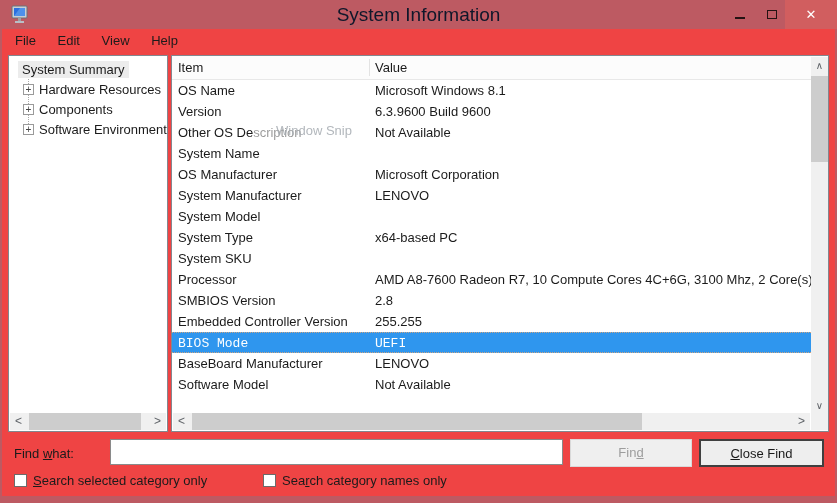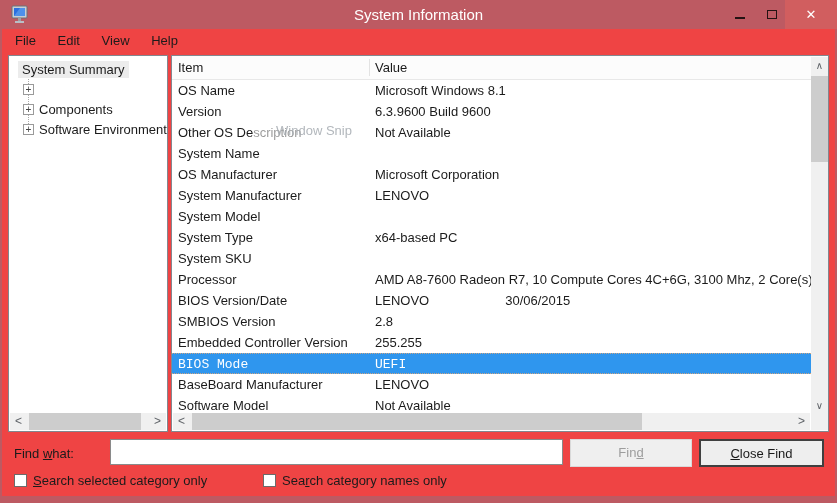--- a/index.html
+++ b/index.html
@@ -9,21 +9,21 @@
     font-family: "Liberation Sans", "DejaVu Sans", sans-serif;
     background: #bd5a62;
     color: #1b1b1b;
     font-size: 13px;
     -webkit-font-smoothing: antialiased;
   }
   
   .titlebar { position:absolute; left:0; top:0; width:837px; height:29px; background:#bd5a62; }
   .app-icon { position:absolute; left:10px; top:5px; width:20px; height:19px; }
   .win-title { position:absolute; left:0; right:0; top:0; height:29px; line-height:29px;
-               text-align:center; font-size:15px; color:#ffffff; }
+               text-align:center; font-size:19px; color:#0f172a; }
   .cap-btn { position:absolute; top:0; height:29px; text-align:center; line-height:29px; color:#2a1a1a; cursor:default; }
   .btn-min { right:82px; width:30px; font-size:13px; }
   .btn-min .dash { display:inline-block; width:10px; height:2px; background:#241313; vertical-align:middle; margin-top:4px; }
   .btn-max { right:48px; width:34px; }
   .btn-max .box { display:inline-block; width:10px; height:9px; border:1px solid #241313; vertical-align:middle; margin-top:-2px; }
   .btn-close { right:0; width:52px; background:#d15e5f; color:#ffffff; font-size:13px; }
   
   .content { position:absolute; left:2px; top:29px; width:833px; height:467px; background:#ef4444; }
   .menubar { position:absolute; left:0; top:0; right:0; height:24px; padding-left:4px; }
   .menu-item { display:inline-block; padding:0 9px; line-height:24px; font-size:13px; color:#1b1b1b; }
@@ -112,20 +112,21 @@
     <span class="menu-item">Help</span>
   </div>
 
   <div class="panel tree-panel">
     <div class="tree-guide"></div>
     <div class="tree-item" style="top:4px;">
       <span class="tree-root-label">System Summary</span>
     </div>
     <div class="tree-item" style="top:24px;">
       <span class="expander">+</span>
+      <span class="tree-child-label">Hardware Resources</span>
     </div>
     <div class="tree-item" style="top:44px;">
       <span class="expander">+</span>
       <span class="tree-child-label">Components</span>
     </div>
     <div class="tree-item" style="top:64px;">
       <span class="expander">+</span>
       <span class="tree-child-label">Software Environment</span>
     </div>
     <div class="hscroll hscroll-tree">
@@ -176,24 +177,20 @@
         </div>
       <div class="row">
           <span class="c-item">System SKU</span>
           <span class="c-value"></span>
         </div>
       <div class="row">
           <span class="c-item">Processor</span>
           <span class="c-value">AMD A8-7600 Radeon R7, 10 Compute Cores 4C+6G, 3100 Mhz, 2 Core(s)</span>
         </div>
       <div class="row">
-          <span class="c-item">BIOS Version/Date</span>
-          <span class="c-value"><span>LENOVO</span><span class="v2">30/06/2015</span></span>
-        </div>
-      <div class="row">
           <span class="c-item">SMBIOS Version</span>
           <span class="c-value">2.8</span>
         </div>
       <div class="row">
           <span class="c-item">Embedded Controller Version</span>
           <span class="c-value">255.255</span>
         </div>
       <div class="row selected">
           <span class="c-item">BIOS Mode</span>
           <span class="c-value">UEFI</span>

